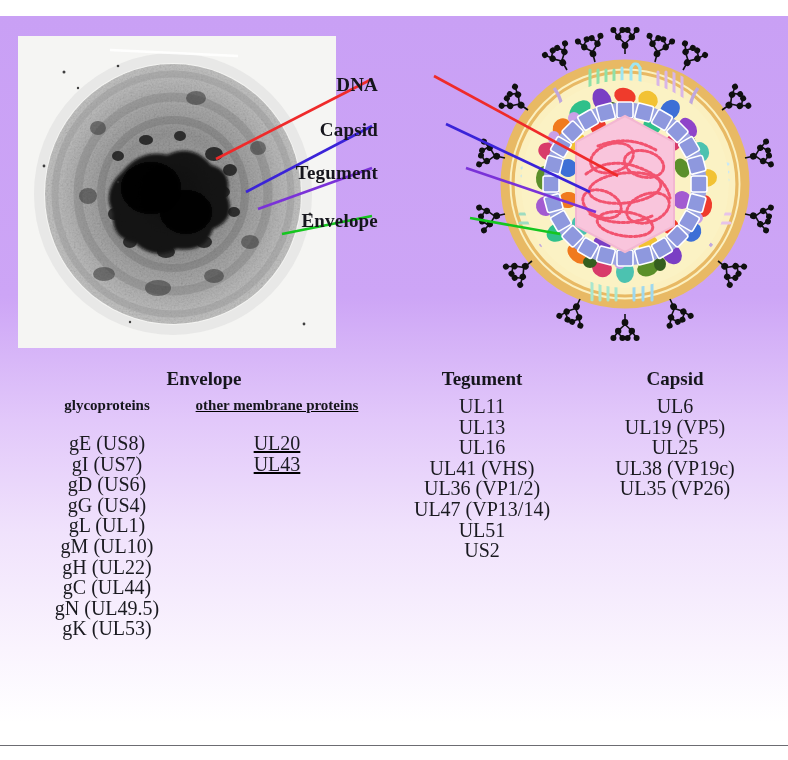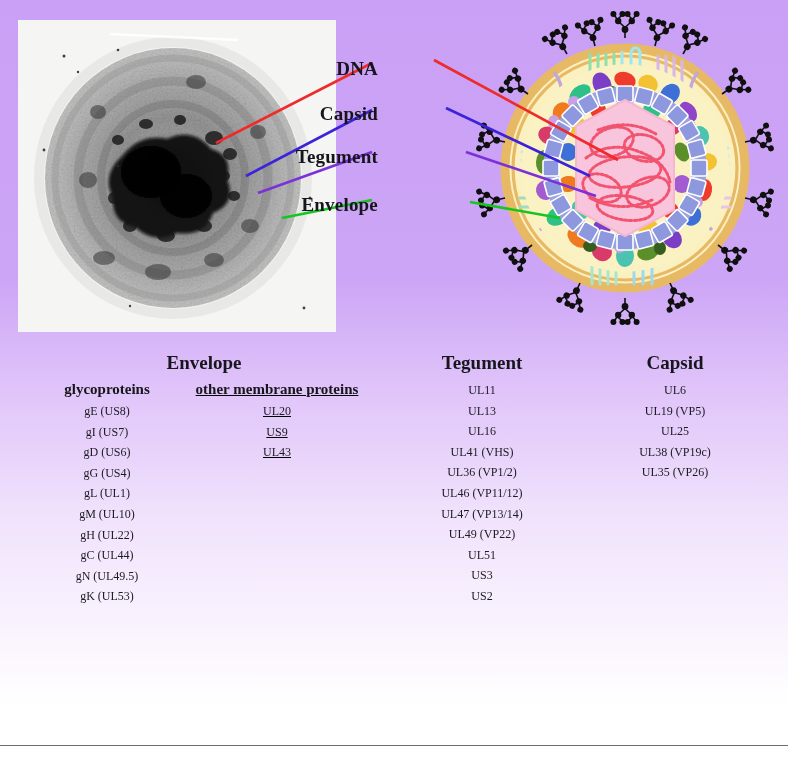--- a/index.html
+++ b/index.html
@@ -3,21 +3,21 @@
 <meta charset="utf-8">
 <style>
   html,body{margin:0;padding:0;}
   body{
     width:788px;height:760px;
     background:#ffffff;
     font-family:"Liberation Serif", serif;
     overflow:hidden;
   }
   #slide{
-    position:absolute;left:0;top:0;width:788px;height:736px;
+    position:absolute;left:0;top:16px;width:788px;height:736px;
     background:linear-gradient(to bottom,#c9a0f5 0%,#cda5f6 38%,#e2c8fa 55%,#f0e2fc 70%,#faf4fe 86%,#ffffff 96%);
   }
   #bottom-rule{
     position:absolute;left:0;top:745px;width:788px;height:1px;
     background:#6c6c72;
   }
 
   
   #micrograph{
     position:absolute;left:18px;top:20px;width:318px;height:312px;
@@ -48,24 +48,24 @@
   #tables{
     position:absolute;left:0;top:352px;width:788px;height:340px;
   }
   .col{position:absolute;text-align:center;}
   .colhead{
     font-size:19px;font-weight:bold;color:#16161c;
     margin:0 0 6px 0;line-height:22px;
   }
   .subhead{
     font-size:15px;font-weight:bold;color:#16161c;
-    line-height:19px;margin-bottom:2px;
+    line-height:19px;margin-bottom:18px;
   }
   .item{
-    font-size:12px;color:#1a1a20;line-height:20.6px;
+    font-size:20px;color:#1a1a20;line-height:20.6px;
     white-space:nowrap;
   }
   .envwrap{display:flex;gap:0;}
   .envsub{flex:0 0 auto;text-align:center;}
   #col-envelope{left:34px;top:0;width:340px;}
   #col-tegument{left:382px;top:0;width:200px;}
   #col-capsid{left:570px;top:0;width:210px;}
   .sub-glyco{width:146px;}
   .sub-other{width:194px;text-decoration:underline;}
 </style>
@@ -474,38 +474,34 @@
           <div class="item">gL (UL1)</div>
           <div class="item">gM (UL10)</div>
           <div class="item">gH (UL22)</div>
           <div class="item">gC (UL44)</div>
           <div class="item">gN (UL49.5)</div>
           <div class="item">gK (UL53)</div>
         </div>
         <div class="envsub sub-other">
           <div class="subhead">other membrane proteins</div>
           <div class="item">UL20</div>
-          <div class="item">US9</div>
           <div class="item">UL43</div>
         </div>
       </div>
     </div>
 
     <div class="col" id="col-tegument">
       <div class="colhead">Tegument</div>
       <div class="item">UL11</div>
       <div class="item">UL13</div>
       <div class="item">UL16</div>
       <div class="item">UL41 (VHS)</div>
       <div class="item">UL36 (VP1/2)</div>
-      <div class="item">UL46 (VP11/12)</div>
       <div class="item">UL47 (VP13/14)</div>
-      <div class="item">UL49 (VP22)</div>
       <div class="item">UL51</div>
-      <div class="item">US3</div>
       <div class="item">US2</div>
     </div>
 
     <div class="col" id="col-capsid">
       <div class="colhead">Capsid</div>
       <div class="item">UL6</div>
       <div class="item">UL19 (VP5)</div>
       <div class="item">UL25</div>
       <div class="item">UL38 (VP19c)</div>
       <div class="item">UL35 (VP26)</div>

